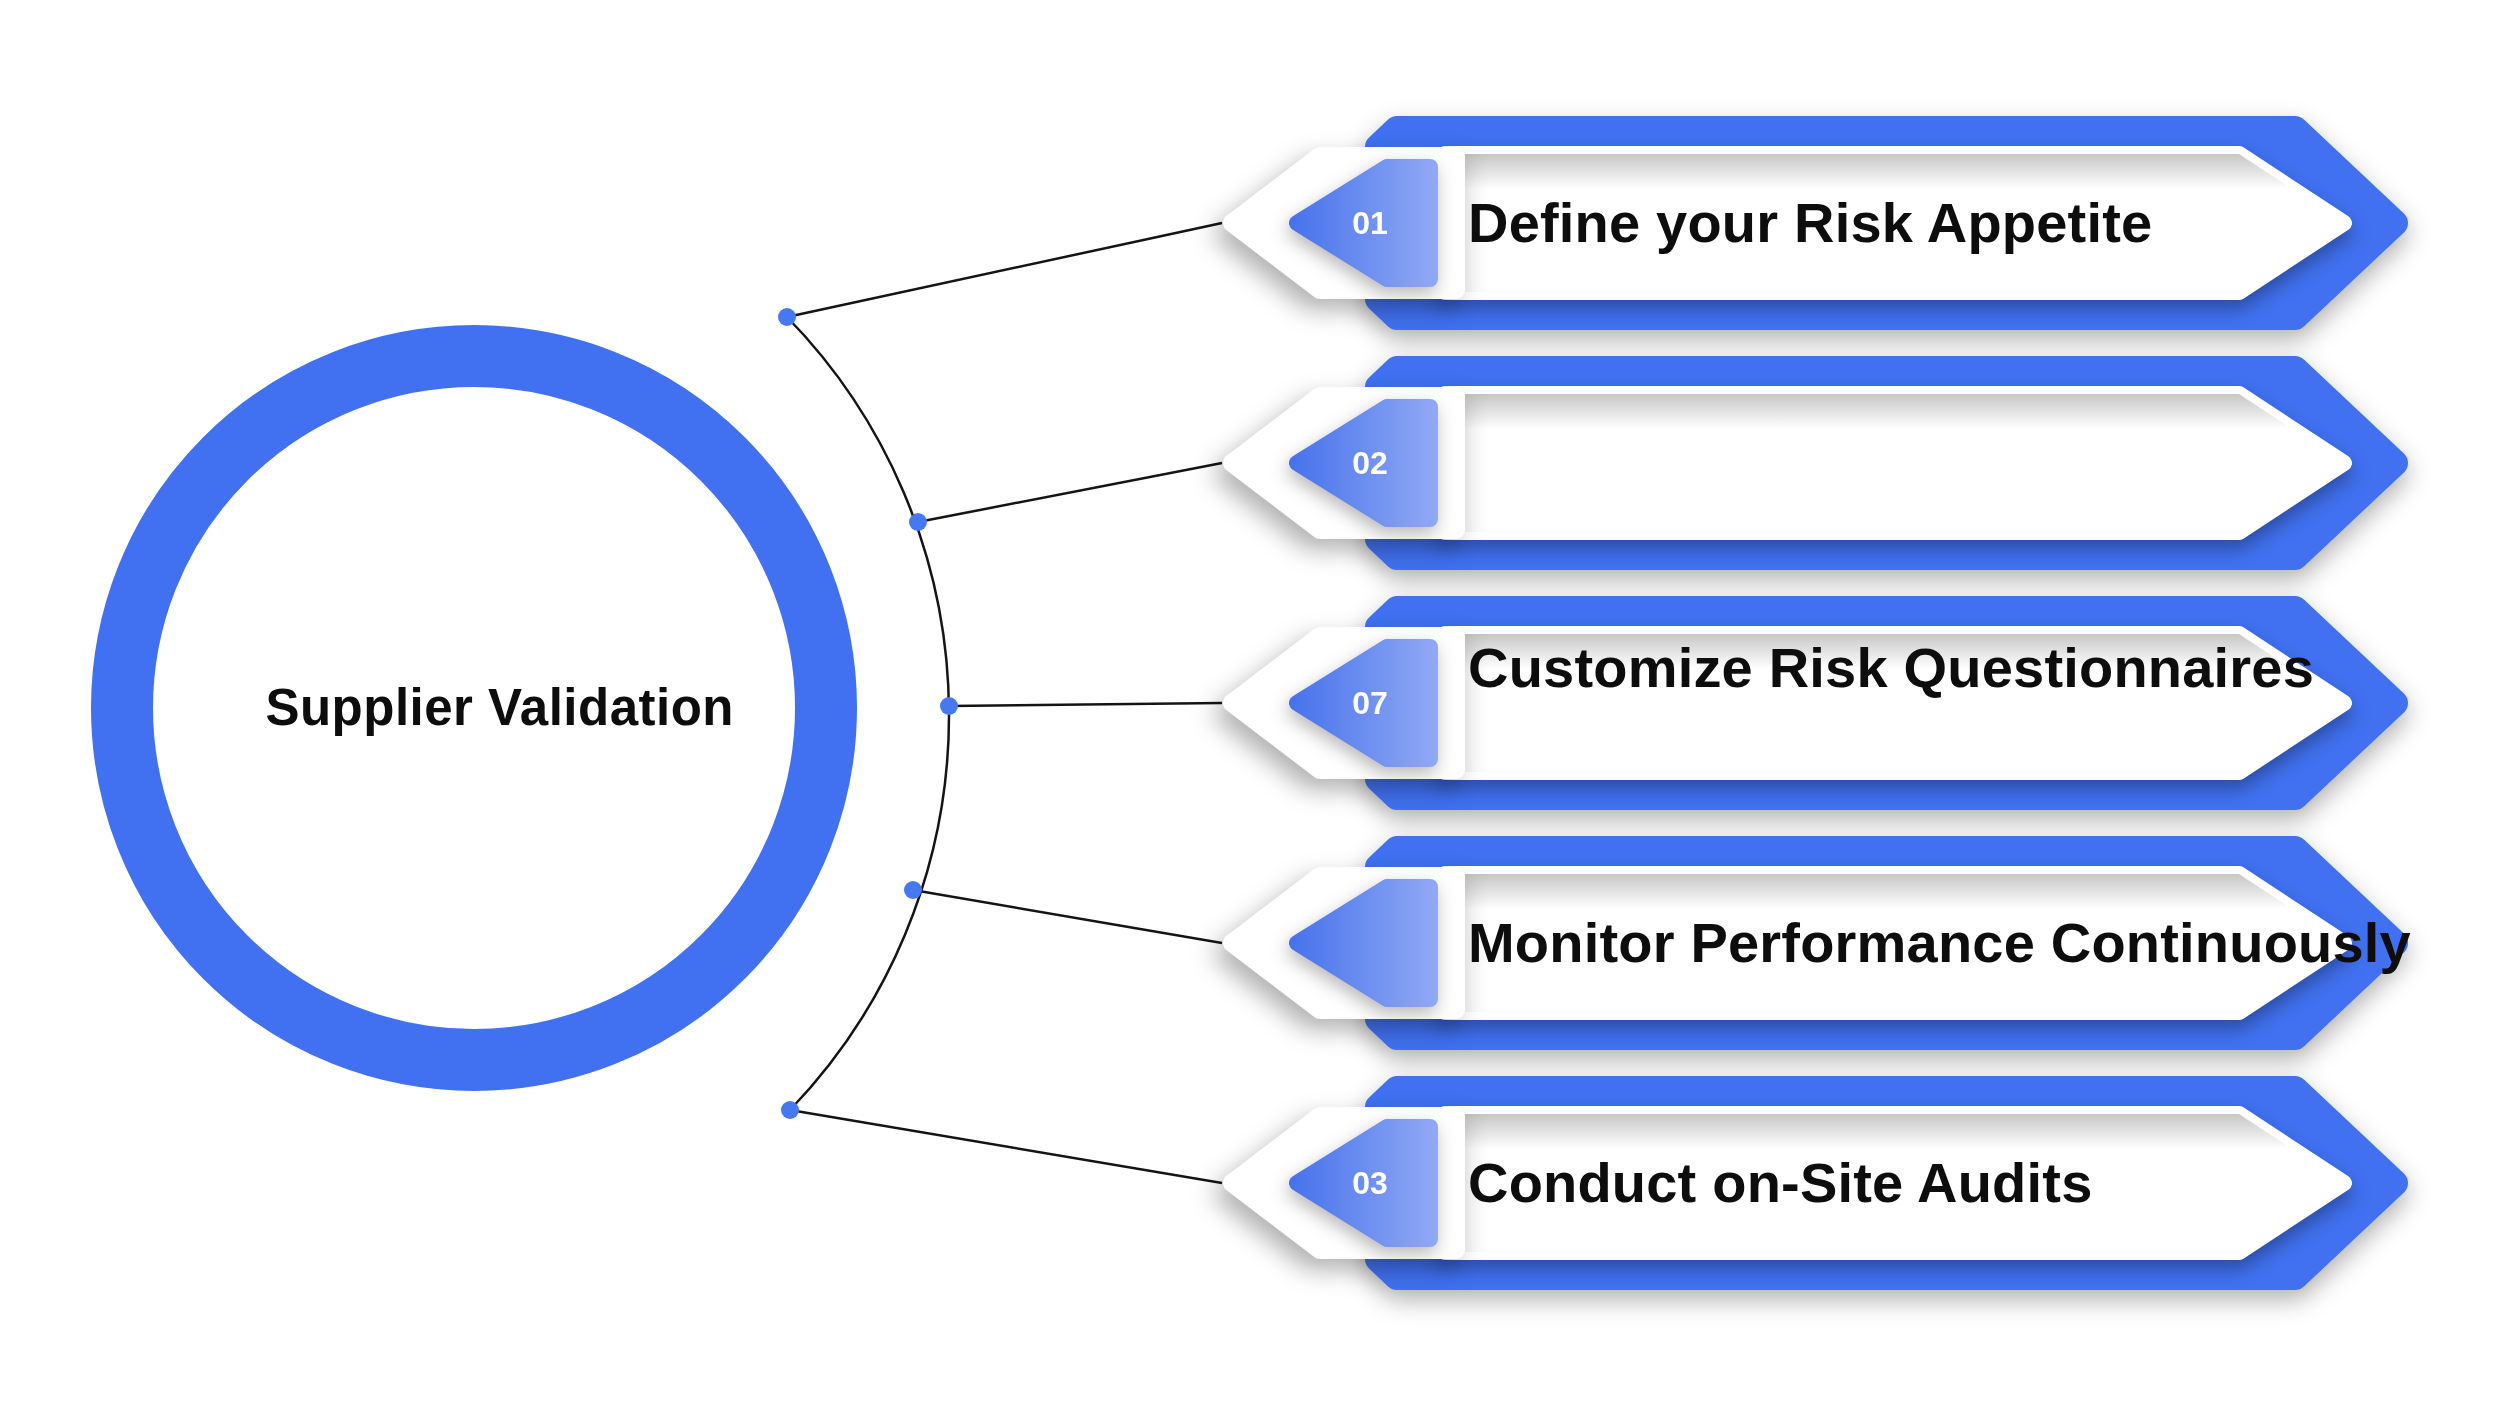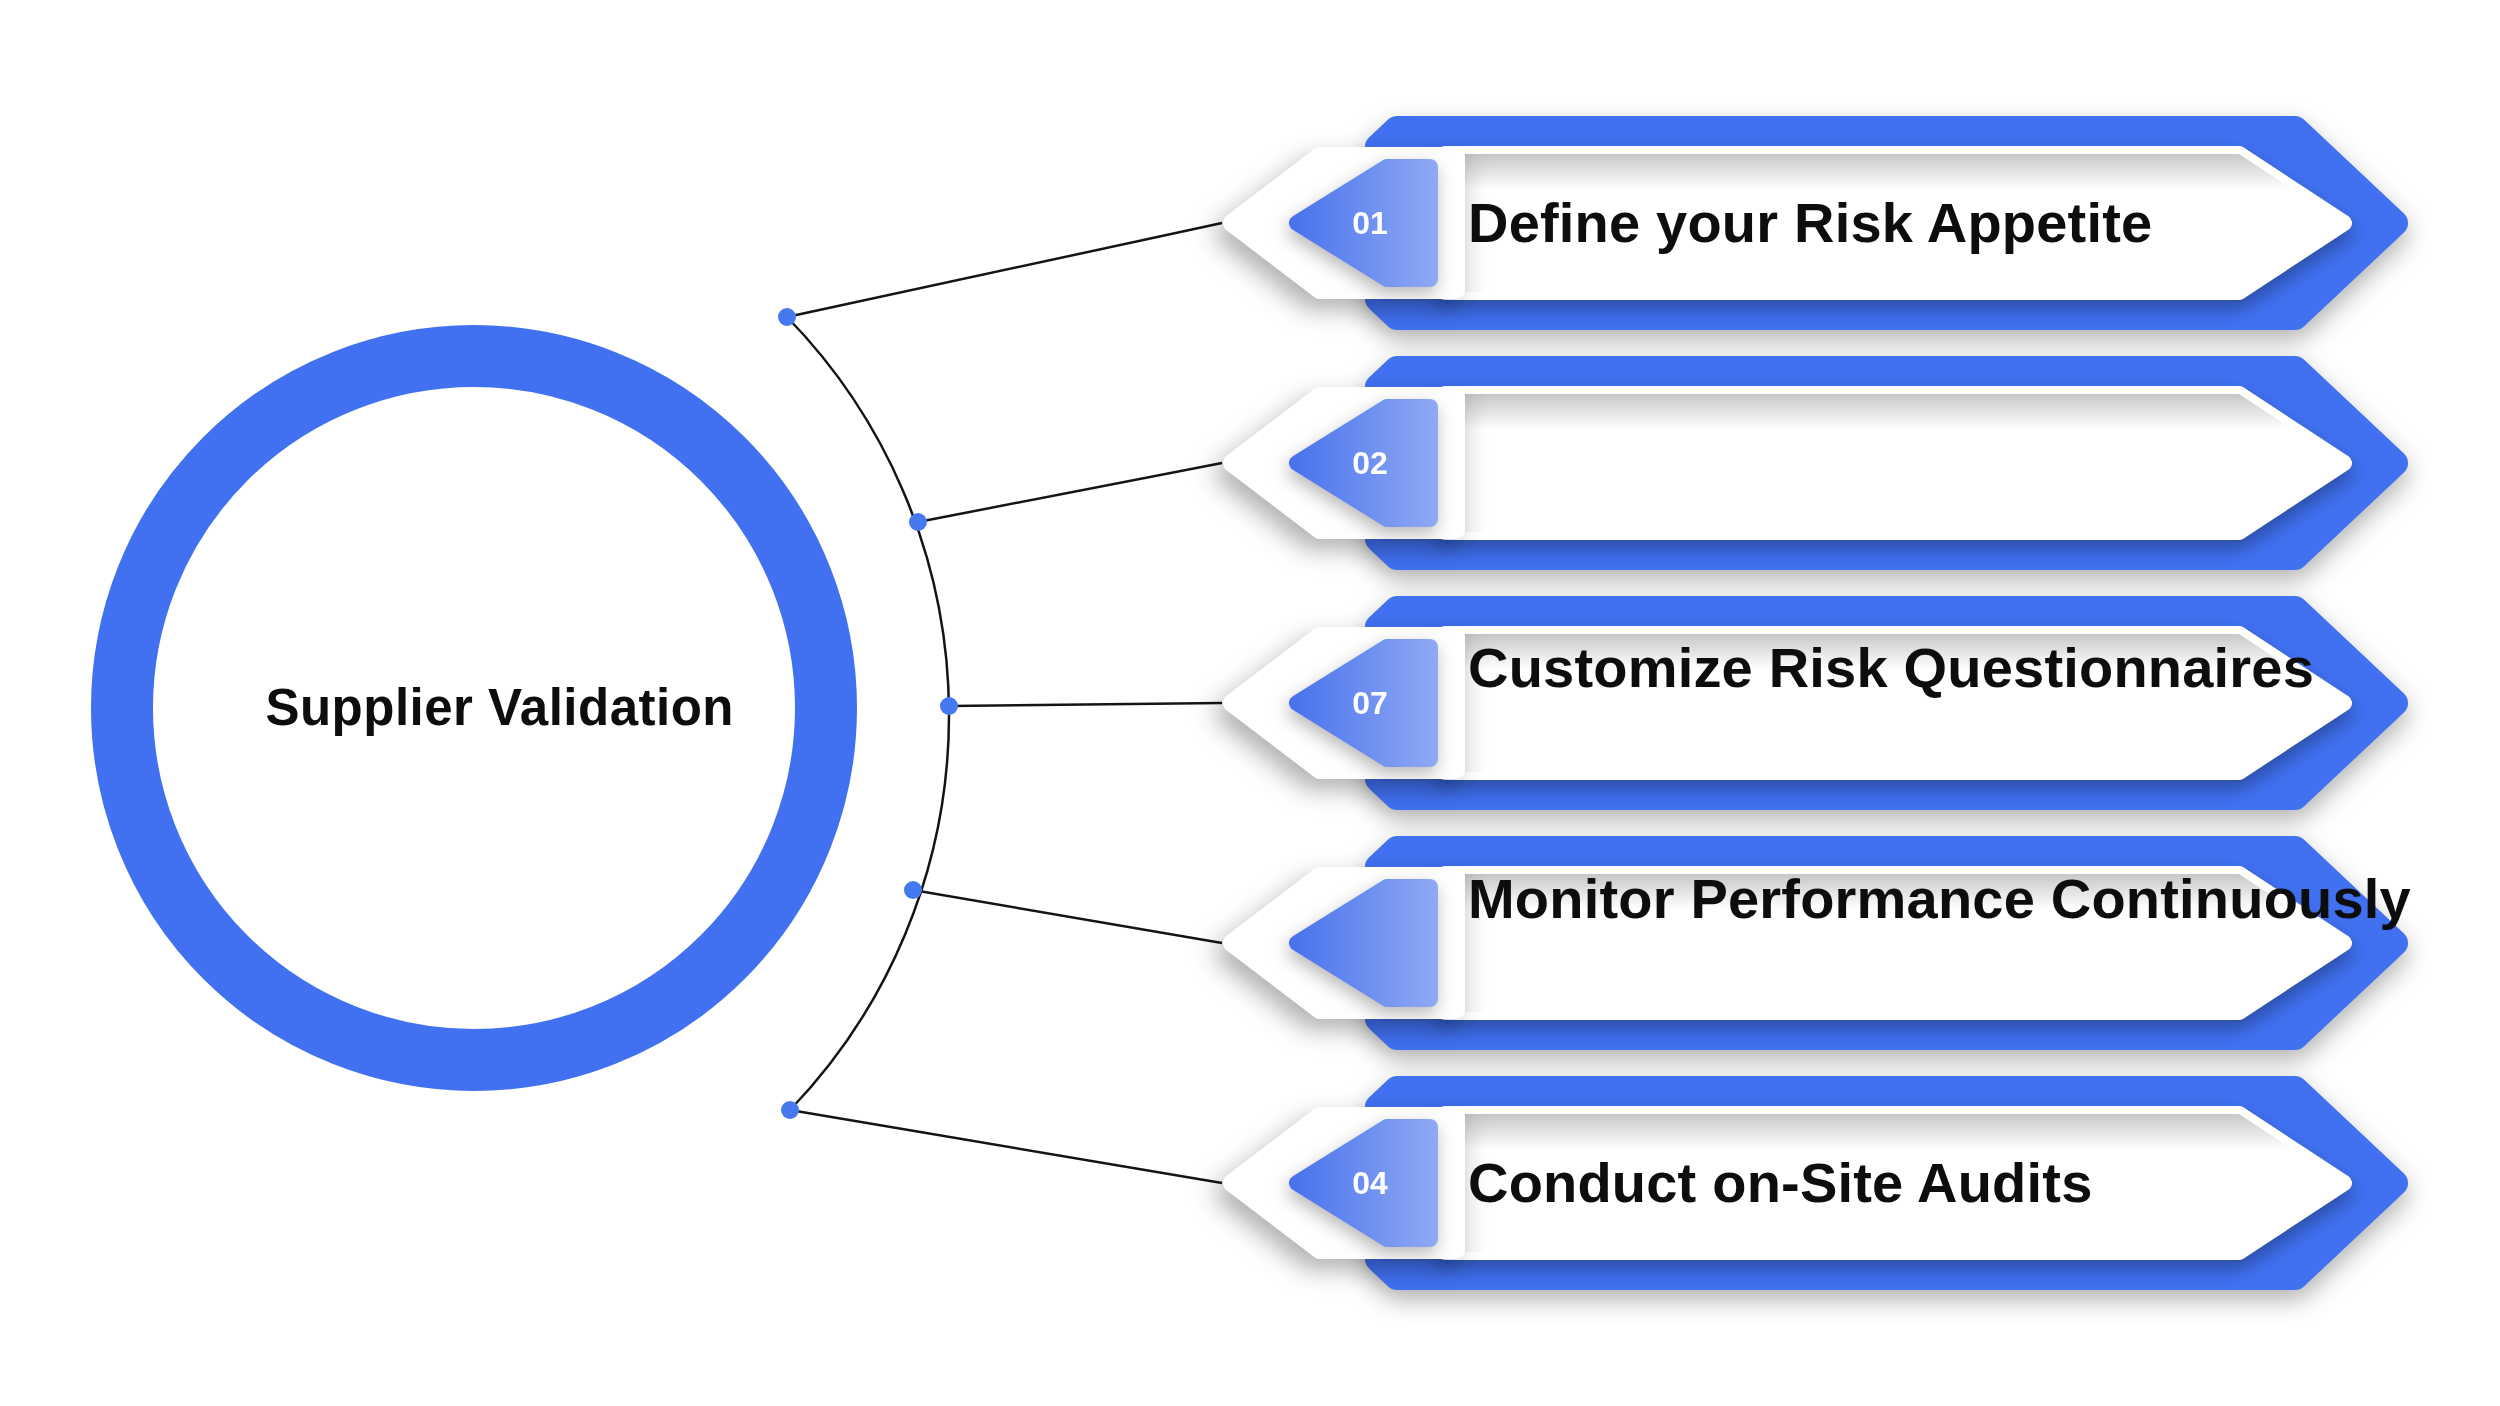--- a/index.html
+++ b/index.html
@@ -149,18 +149,18 @@
   <div class="overlay circle-label">Supplier Validation</div>
 
   <div class="overlay step-number" style="top:183px">01</div>
   <div class="overlay step-title" style="top:190px">Define your Risk Appetite</div>
 
   <div class="overlay step-number" style="top:423px">02</div>
 
   <div class="overlay step-number" style="top:663px">07</div>
   <div class="overlay step-title" style="top:635px">Customize Risk Questionnaires</div>
 
-  <div class="overlay step-title" style="top:866px">Monitor Performance Continuously</div>
+  <div class="overlay step-title" style="top:910px">Monitor Performance Continuously</div>
 
-  <div class="overlay step-number" style="top:1143px">04</div>
+  <div class="overlay step-number" style="top:1143px">03</div>
   <div class="overlay step-title" style="top:1150px">Conduct on-Site Audits</div>
 
 </div>
 
 </body></html>

